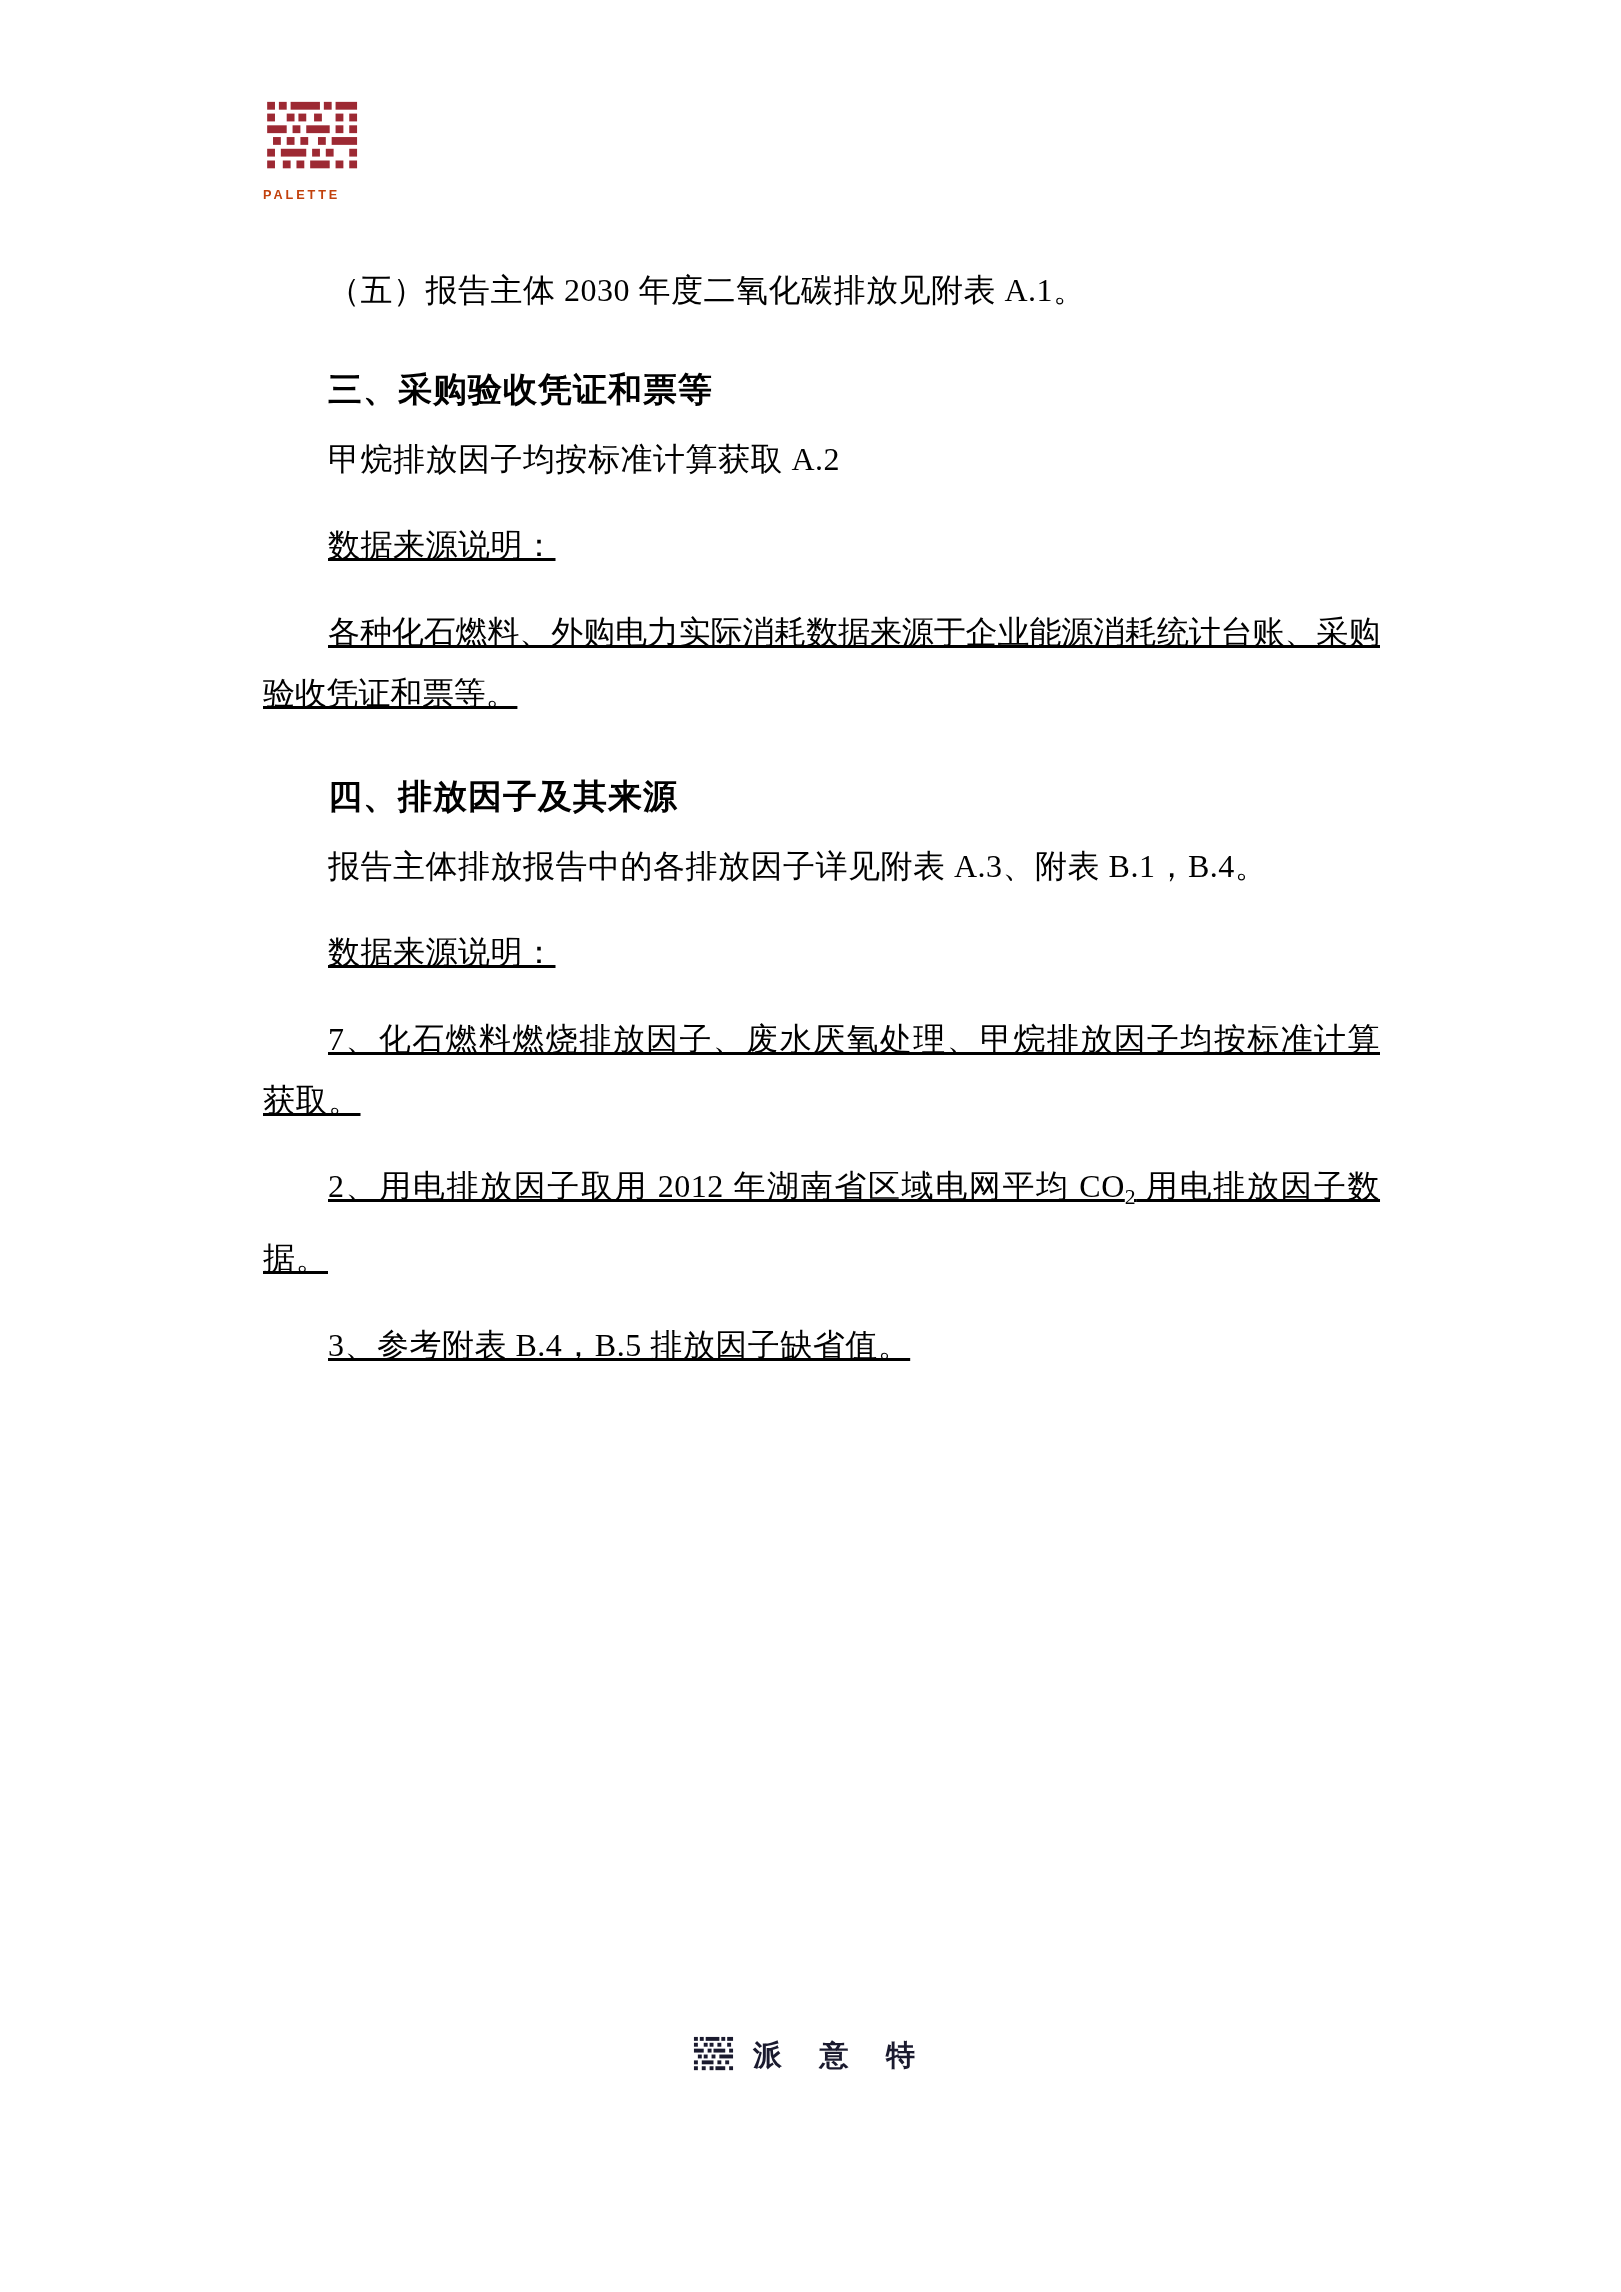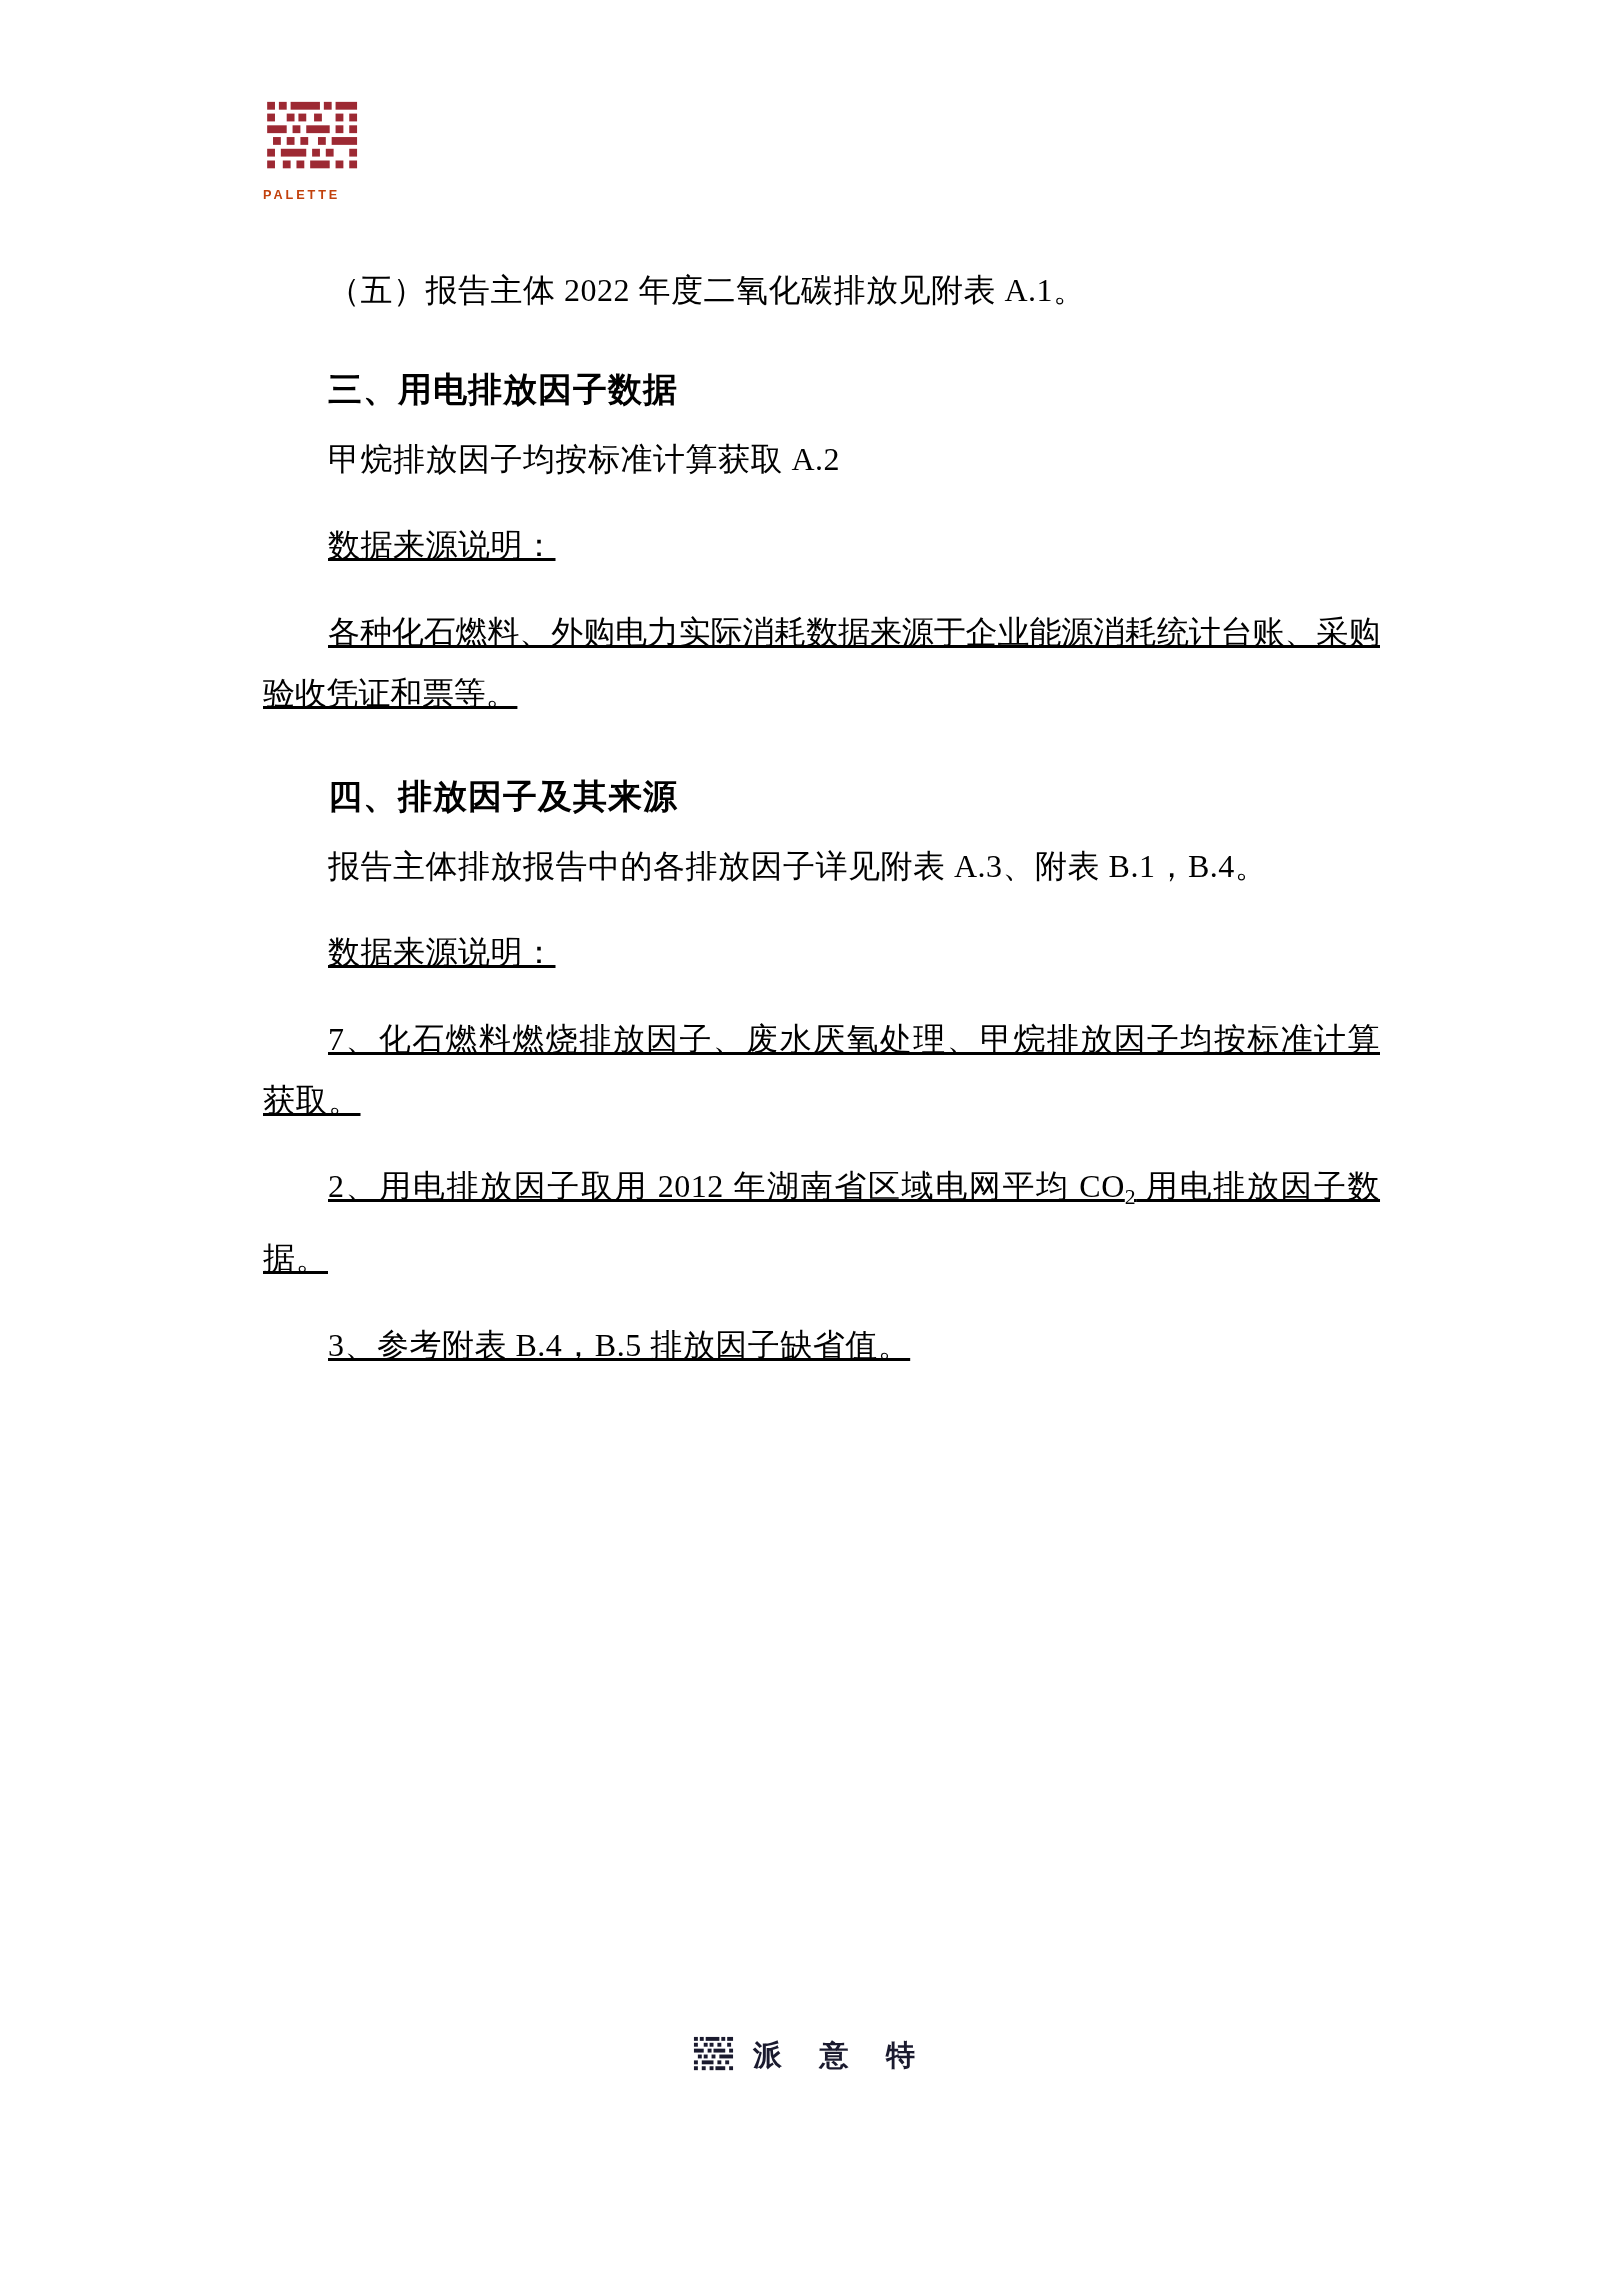--- a/index.html
+++ b/index.html
@@ -147,23 +147,23 @@
           <rect x="74" y="66" width="8" height="8"></rect>
           <rect x="88" y="66" width="8" height="8"></rect>
         </g>
       </svg>
     </div>
     <div class="logo-caption">PALETTE</div>
   </div>
 
   <div class="content">
 
-    <p class="para">（五）报告主体 2022 年度二氧化碳排放见附表 A.1。</p>
-
-    <h2 class="heading first">三、用电排放因子数据</h2>
+    <p class="para">（五）报告主体 2030 年度二氧化碳排放见附表 A.1。</p>
+
+    <h2 class="heading first">三、采购验收凭证和票等</h2>
 
     <p class="para">甲烷排放因子均按标准计算获取 A.2</p>
 
     <p class="para">数据来源说明：</p>
 
     <p class="para tight">各种化石燃料、外购电力实际消耗数据来源于企业能源消耗统计台账、采购验收凭证和票等。</p>
 
     <h2 class="heading">四、排放因子及其来源</h2>
 
     <p class="para">报告主体排放报告中的各排放因子详见附表 A.3、附表 B.1，B.4。</p>

